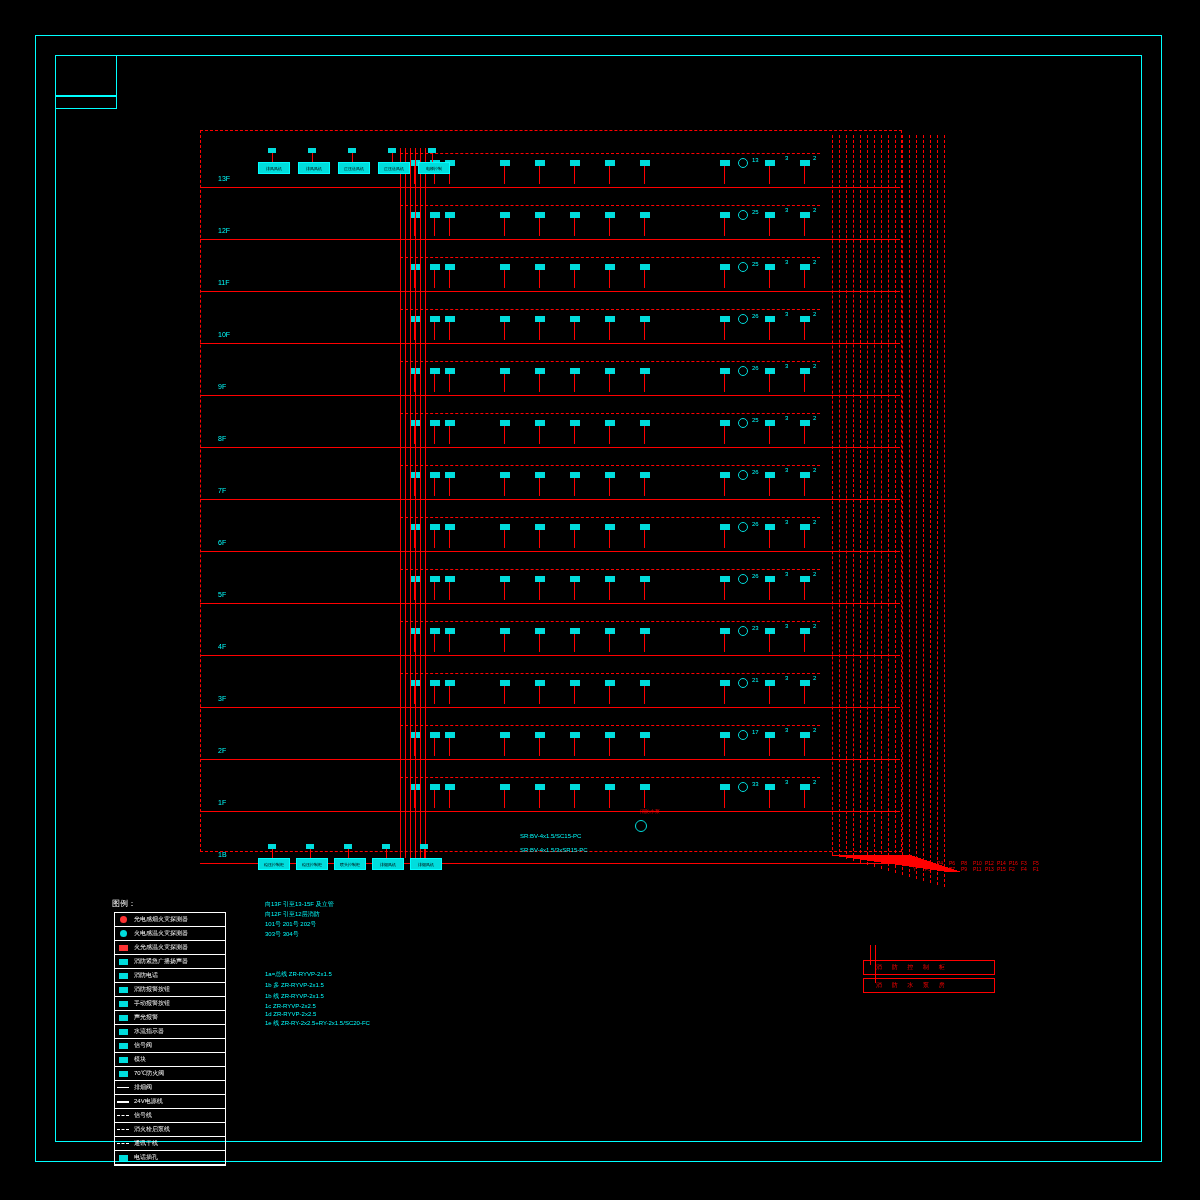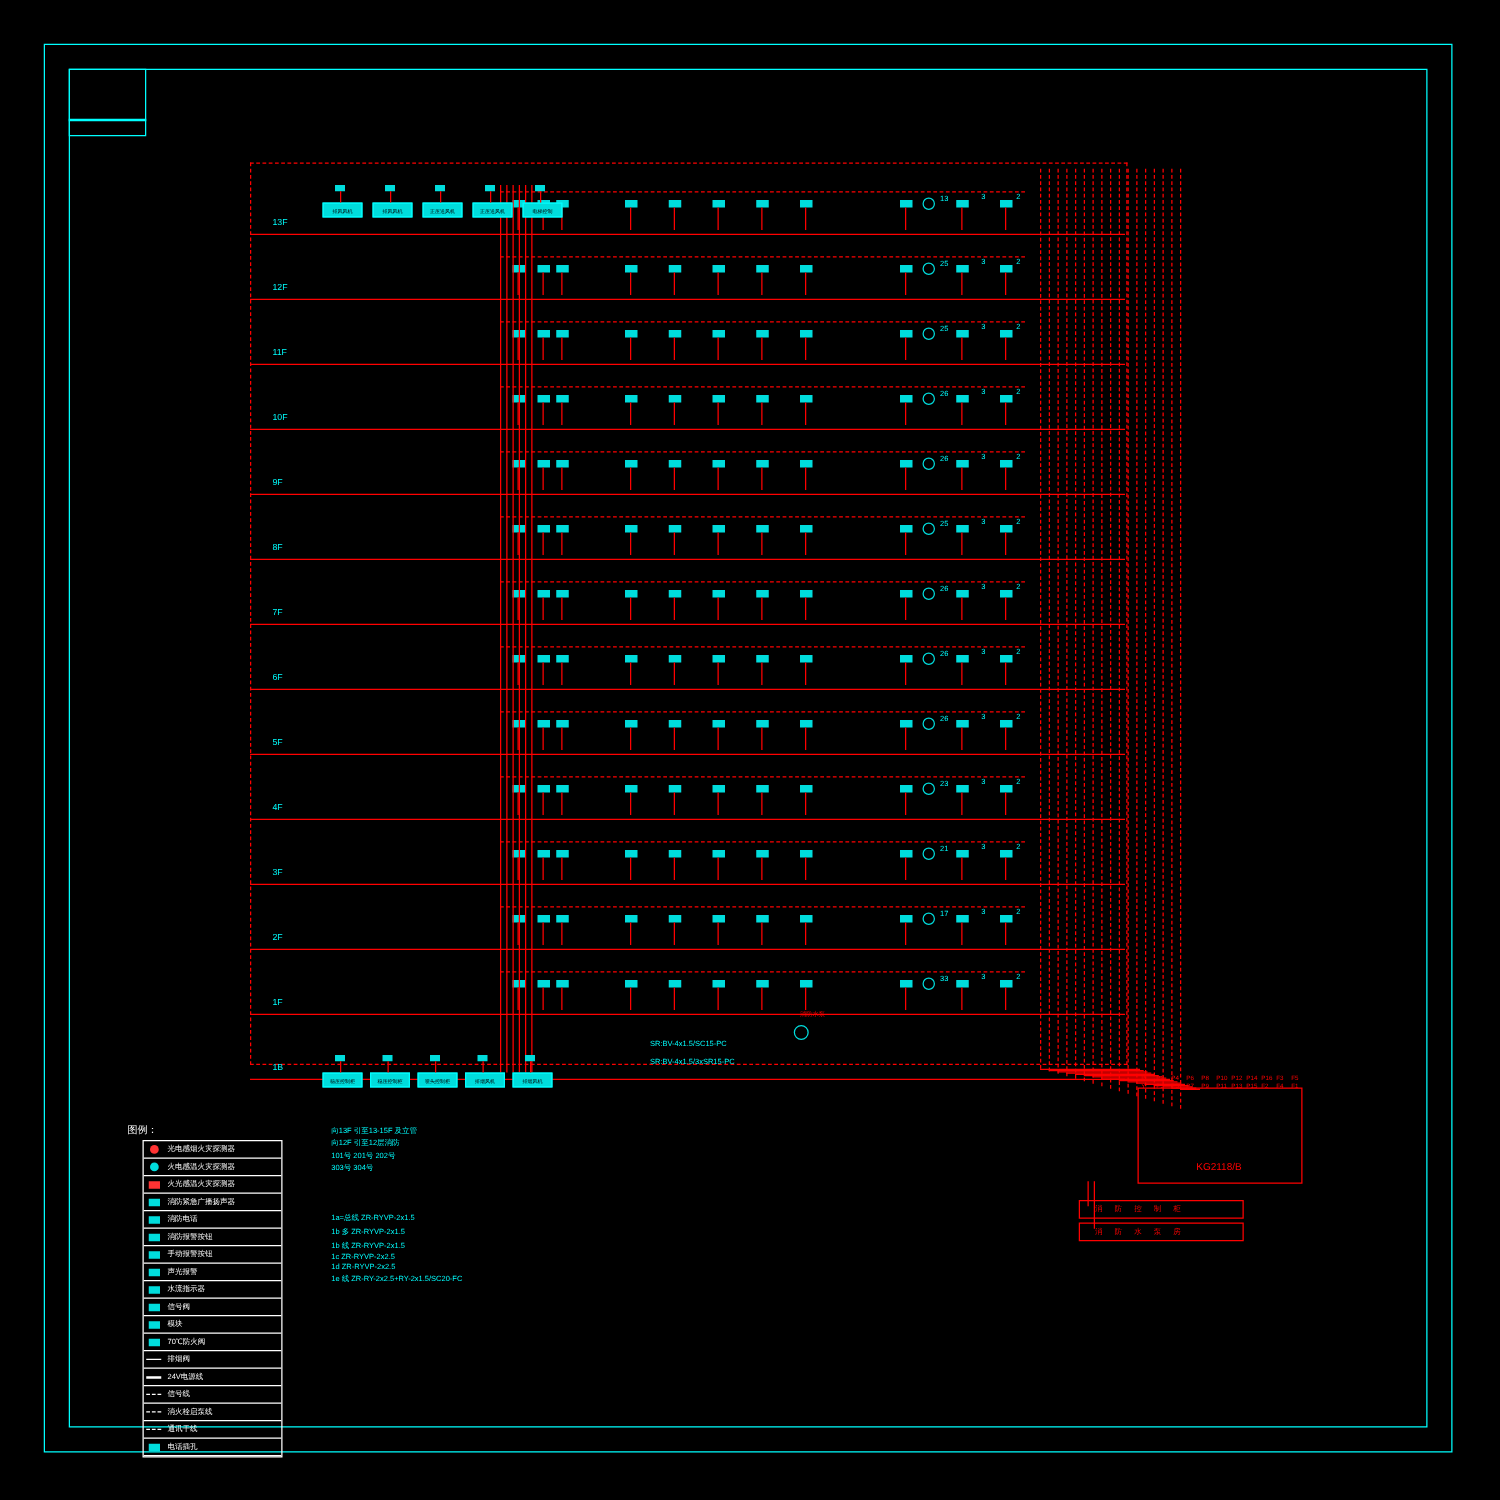--- a/index.html
+++ b/index.html
@@ -454,23 +454,20 @@
       <div class="line" style="left: 909px; top: 866px; width: 36px; height: 1px;"></div>
       <div class="line" style="left: 916px; top: 867px; width: 32px; height: 1px;"></div>
       <div class="line" style="left: 923px; top: 868px; width: 28px; height: 1px;"></div>
       <div class="line" style="left: 930px; top: 869px; width: 24px; height: 1px;"></div>
       <div class="line" style="left: 937px; top: 870px; width: 20px; height: 1px;"></div>
       <div class="line" style="left: 944px; top: 871px; width: 16px; height: 1px;"></div>
       <div class="line" style="left: 870px; top: 945px; width: 1px; height: 20px;"></div>
       <div class="line" style="left: 875px; top: 945px; width: 1px; height: 38px;"></div>
     </div>
 
-  <div class="rbox" style="left:910px;top:870px;width:130px;height:75px;border-color:#f00">
-    <div class="rtxt" style="left:46px;top:58px;font-size:8px">KG2118/B</div>
-  </div>
   <div id="ctrl-ports">
       <div class="rtxt" style="font-size: 5px; left: 913px; top: 860px;">P</div>
       <div class="rtxt" style="font-size: 5px; left: 913px; top: 866px;">Y</div>
       <div class="rtxt" style="font-size: 5px; left: 925px; top: 860px;">P2</div>
       <div class="rtxt" style="font-size: 5px; left: 925px; top: 866px;">P3</div>
       <div class="rtxt" style="font-size: 5px; left: 937px; top: 860px;">P4</div>
       <div class="rtxt" style="font-size: 5px; left: 937px; top: 866px;">P5</div>
       <div class="rtxt" style="font-size: 5px; left: 949px; top: 860px;">P6</div>
       <div class="rtxt" style="font-size: 5px; left: 949px; top: 866px;">P7</div>
       <div class="rtxt" style="font-size: 5px; left: 961px; top: 860px;">P8</div>
@@ -542,21 +539,21 @@
 
   <div id="wirenotes" style="position:absolute;left:265px;top:970px">
       <div class="txt" style="position: relative; font-size: 6px; margin-bottom: 2px;">1a=总线 ZR-RYVP-2x1.5</div>
       <div class="txt" style="position: relative; font-size: 6px; margin-bottom: 2px;">1b 多 ZR-RYVP-2x1.5</div>
       <div class="txt" style="position: relative; font-size: 6px; margin-bottom: 2px;">1b 线 ZR-RYVP-2x1.5</div>
       <div class="txt" style="position: relative; font-size: 6px; margin-bottom: 2px;">1c  ZR-RYVP-2x2.5</div>
       <div class="txt" style="position: relative; font-size: 6px; margin-bottom: 2px;">1d  ZR-RYVP-2x2.5</div>
       <div class="txt" style="position: relative; font-size: 6px; margin-bottom: 2px;">1e 线 ZR-RY-2x2.5+RY-2x1.5/SC20-FC</div>
     </div>
 
-  <div class="txt" style="left:102px;top:898px;color:#fff;font-size:8px">图例：</div>
+  <div class="txt" style="left:112px;top:898px;color:#fff;font-size:8px">图例：</div>
   <div class="legend" style="left:114px;top:912px;width:110px" id="legend">
       <div class="legend-row">
         <div class="legend-sym">
           <div class="circ" style="background:#f33"></div>
         </div>
         <div class="legend-txt">光电感烟火灾探测器</div>
       </div>
       <div class="legend-row">
         <div class="legend-sym">
           <div class="circ" style="background:#0dd"></div>

